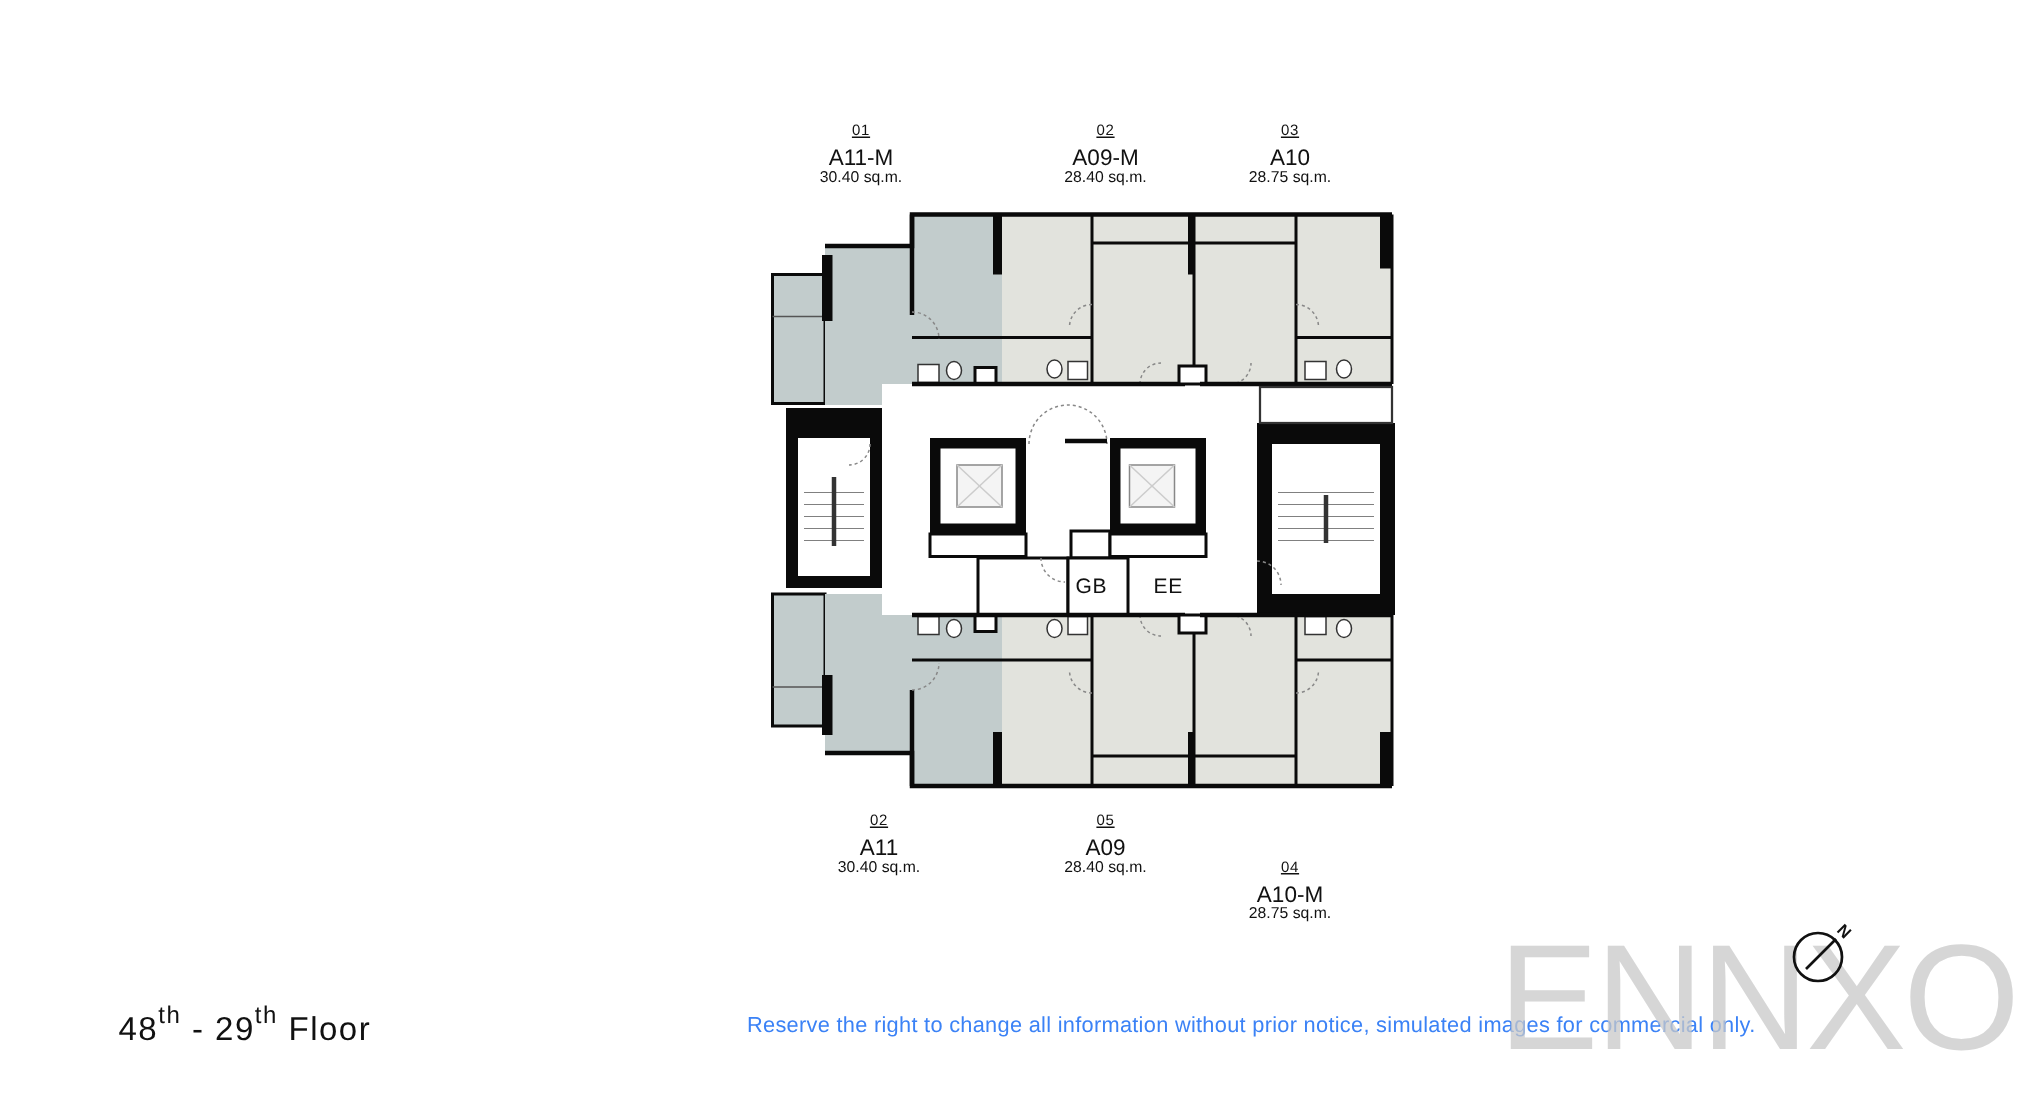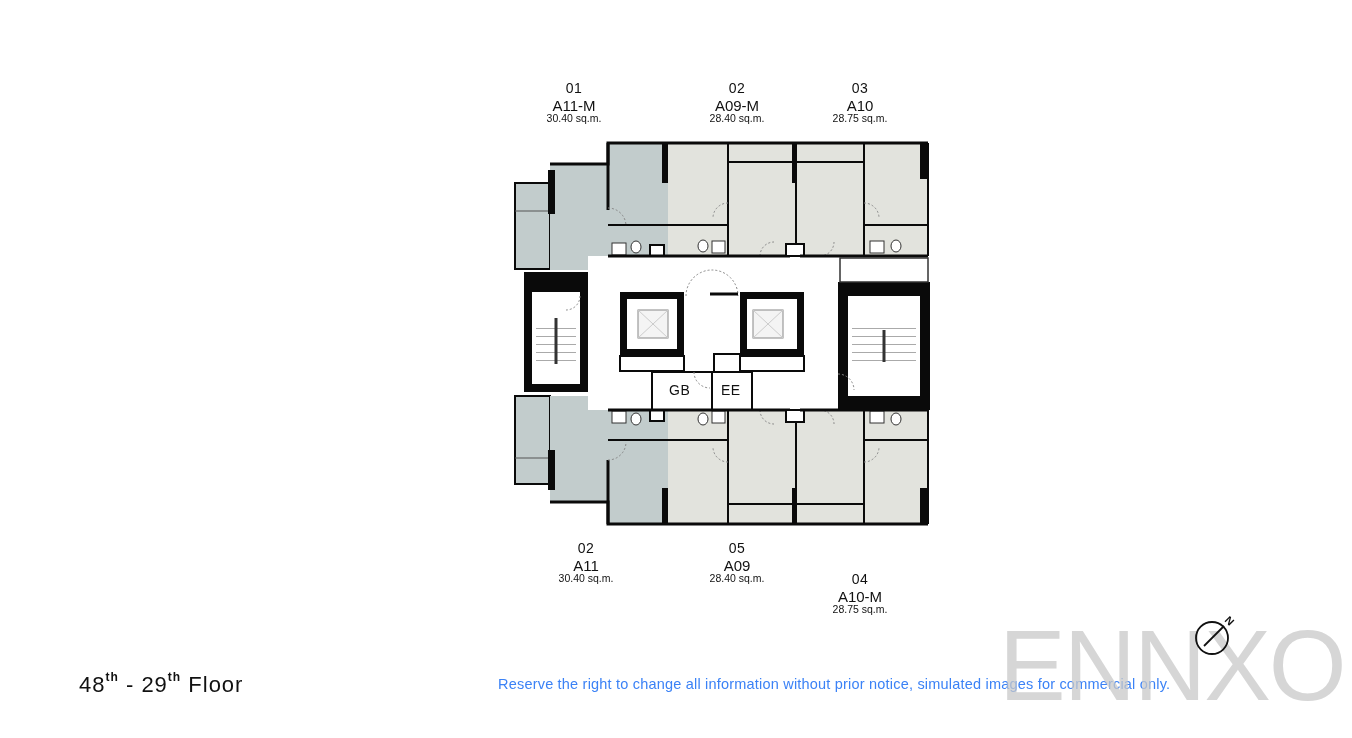--- a/index.html
+++ b/index.html
@@ -1,27 +1,27 @@
 <!DOCTYPE html>
 <html><head>
 <meta charset="utf-8">
 <style>
   html, body { margin:0; padding:0; background:#ffffff; }
   body { width:1352px; height:738px; position:relative; overflow:hidden; font-family:"Liberation Sans", sans-serif; color:#111; }
   .unit-label { position:absolute; text-align:center; width:120px; }
-  .unit-num { font-size:14px; letter-spacing:0.5px; line-height:16px; }
+  .unit-num { font-size:10px; letter-spacing:0.5px; line-height:16px;text-decoration:underline; }
   .unit-type { font-size:15px; line-height:12px; margin-top:4px; }
   .unit-area { font-size:10.5px; line-height:12px; }
   #plan { position:absolute; left:0; top:0; }
   .floor-title { position:absolute; left:79px; top:672px; font-size:22px; letter-spacing:1px; }
-  .floor-title sup { font-size:12px; position:relative; top:-3px;font-weight:bold; }
+  .floor-title sup { font-size:16px; position:relative; top:-3px; }
   .disclaimer { position:absolute; left:498px; top:676px; font-size:14.5px; letter-spacing:0.2px; color:#3b82f6; white-space:nowrap; z-index:1; }
   .watermark { position:absolute; left:972px; top:615px; font-size:100px; font-weight:normal; color:rgba(200,200,200,0.75); letter-spacing:-2px; line-height:100px; z-index:2;margin-left:27px; }
   .compass { position:absolute; left:1190px; top:610px; width:50px; height:50px; z-index:3; }
-  .room-tag { position:absolute; font-size:14px; letter-spacing:0.5px; }
+  .room-tag { position:absolute; font-size:14px; letter-spacing:0.5px;margin-left:48px; }
 </style>
 </head>
 <body>
 
 <div class="unit-label" style="left:514px; top:80px;">
   <div class="unit-num">01</div>
   <div class="unit-type">A11-M</div>
   <div class="unit-area">30.40 sq.m.</div>
 </div>
 <div class="unit-label" style="left:677px; top:80px;">

